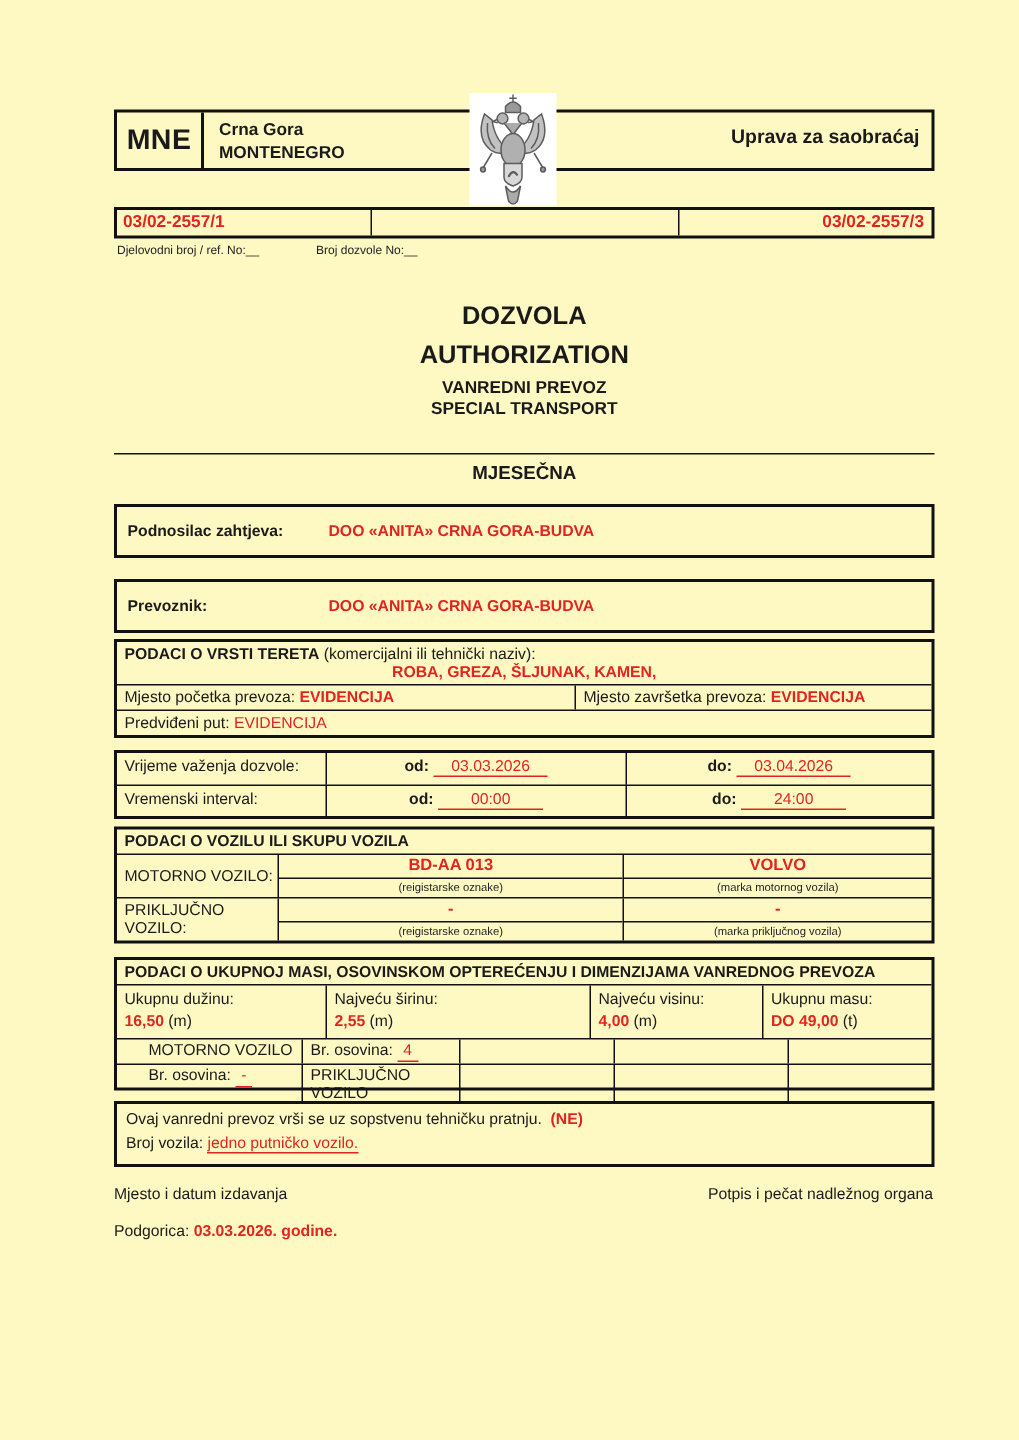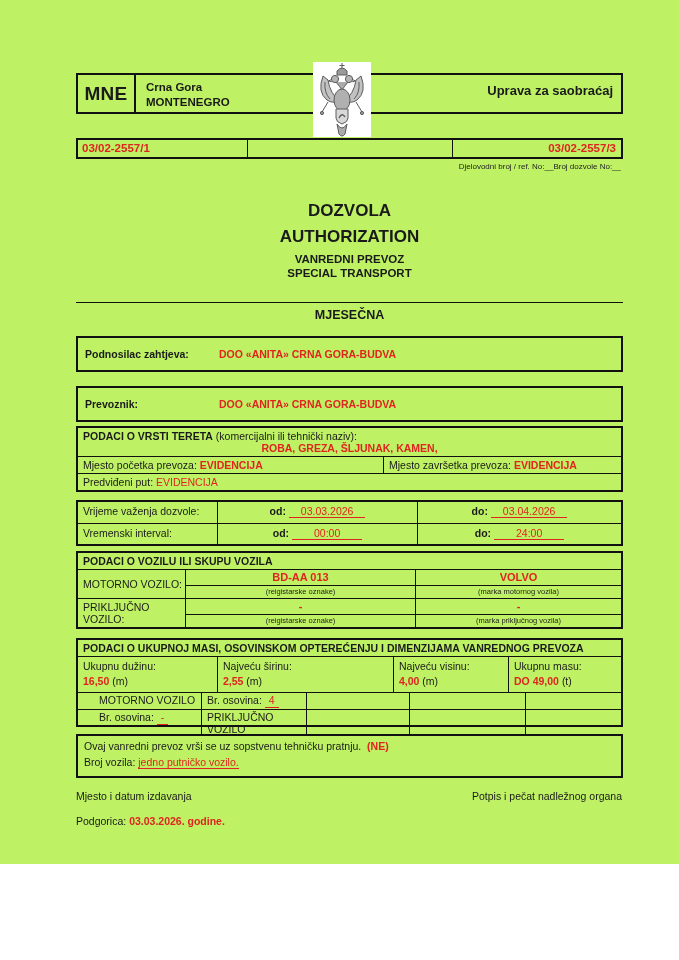--- a/index.html
+++ b/index.html
@@ -1,36 +1,36 @@
 <!DOCTYPE html>
 <html><head>
 <meta charset="utf-8">
 <style>
   * { margin:0; padding:0; box-sizing:border-box; }
   html,body { background:#ffffff; }
   body { width:679px; height:960px; font-family:"Liberation Sans", sans-serif; color:#1a1a1a; }
-  .page { position:relative; width:679px; height:864px; background:#bef264; overflow:hidden; }
+  .page { position:relative; width:679px; height:960px; background:#fef9c3; overflow:hidden; }
   .content { position:absolute; left:76px; top:0; width:547px; }
 
   
   .header-box { margin-top:73px; height:41px; border:2px solid #111; display:flex; align-items:stretch; }
   .mne-cell { width:58px; border-right:2px solid #111; display:flex; align-items:center; justify-content:center;
               font-weight:bold; font-size:19px; letter-spacing:.3px; }
   .country-cell { padding:5px 0 0 10px; font-weight:bold; font-size:11.5px; line-height:1.3; }
   .authority-cell { margin-left:auto; padding:8px 8px 0 0; font-weight:bold; font-size:13px; }
   .coat { position:absolute; left:313px; top:62px; width:58px; height:75px; background:#fff; z-index:5;
           display:flex; justify-content:center; }
   .coat svg { overflow:visible; }
 
   
   .ref-table { margin-top:24px; height:21px; border:2px solid #111; display:flex; font-size:11.5px; font-weight:bold; }
   .ref-cell-left { width:170px; border-right:1.5px solid #111; color:var(--red); padding:2px 4px; }
   .ref-cell-mid { width:205px; border-right:1.5px solid #111; }
   .ref-cell-right { flex:1; color:var(--red); text-align:right; padding:2px 5px; }
-  .ref-labels { display:flex; justify-content:flex-end; font-size:8px; margin-top:3px; padding:0 2px; color:#222; }
+  .ref-labels { display:flex; justify-content:flex-start; font-size:8px; margin-top:3px; padding:0 2px; color:#222;gap:38px; }
 
   
   .t1 { margin-top:30px; text-align:center; font-size:17px; font-weight:bold; }
   .t2 { margin-top:6px;  text-align:center; font-size:17px; font-weight:bold; }
   .t3 { margin-top:6px;  text-align:center; font-size:11.5px; font-weight:bold; }
   .t4 { margin-top:2px;  text-align:center; font-size:11.5px; font-weight:bold; }
   .divider { margin-top:23px; border-top:1.5px solid #111; }
   .period  { margin-top:5px; text-align:center; font-size:12.5px; font-weight:bold; }
 
   :root { --red:#e02420; }

